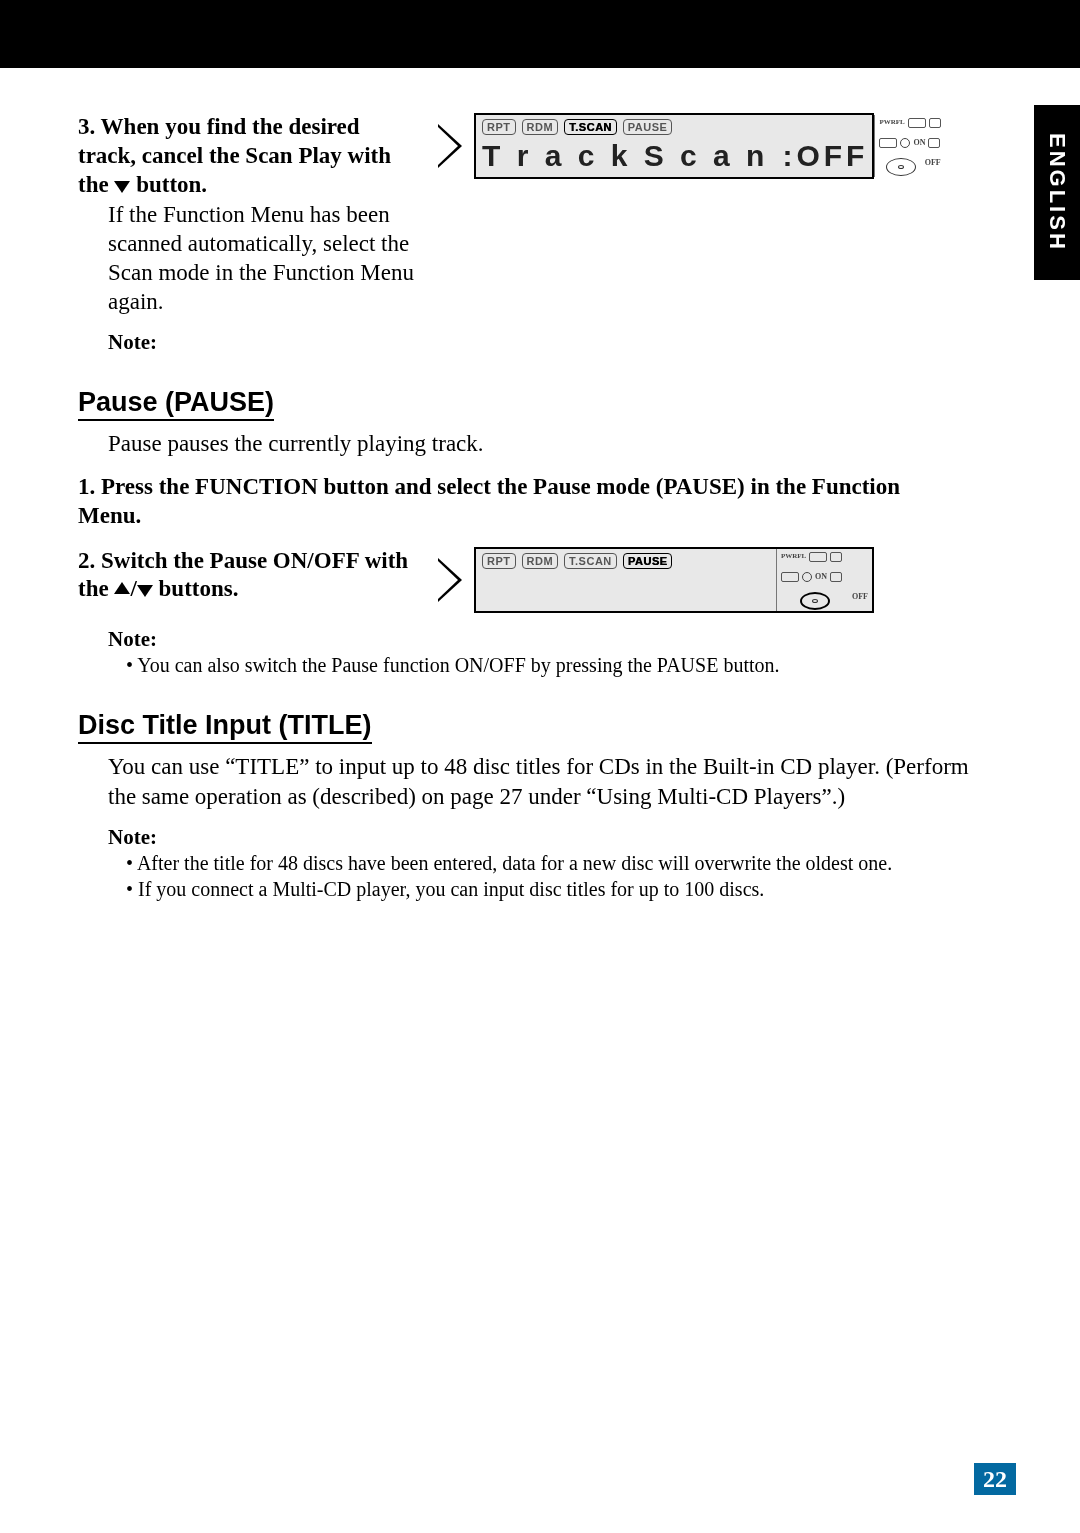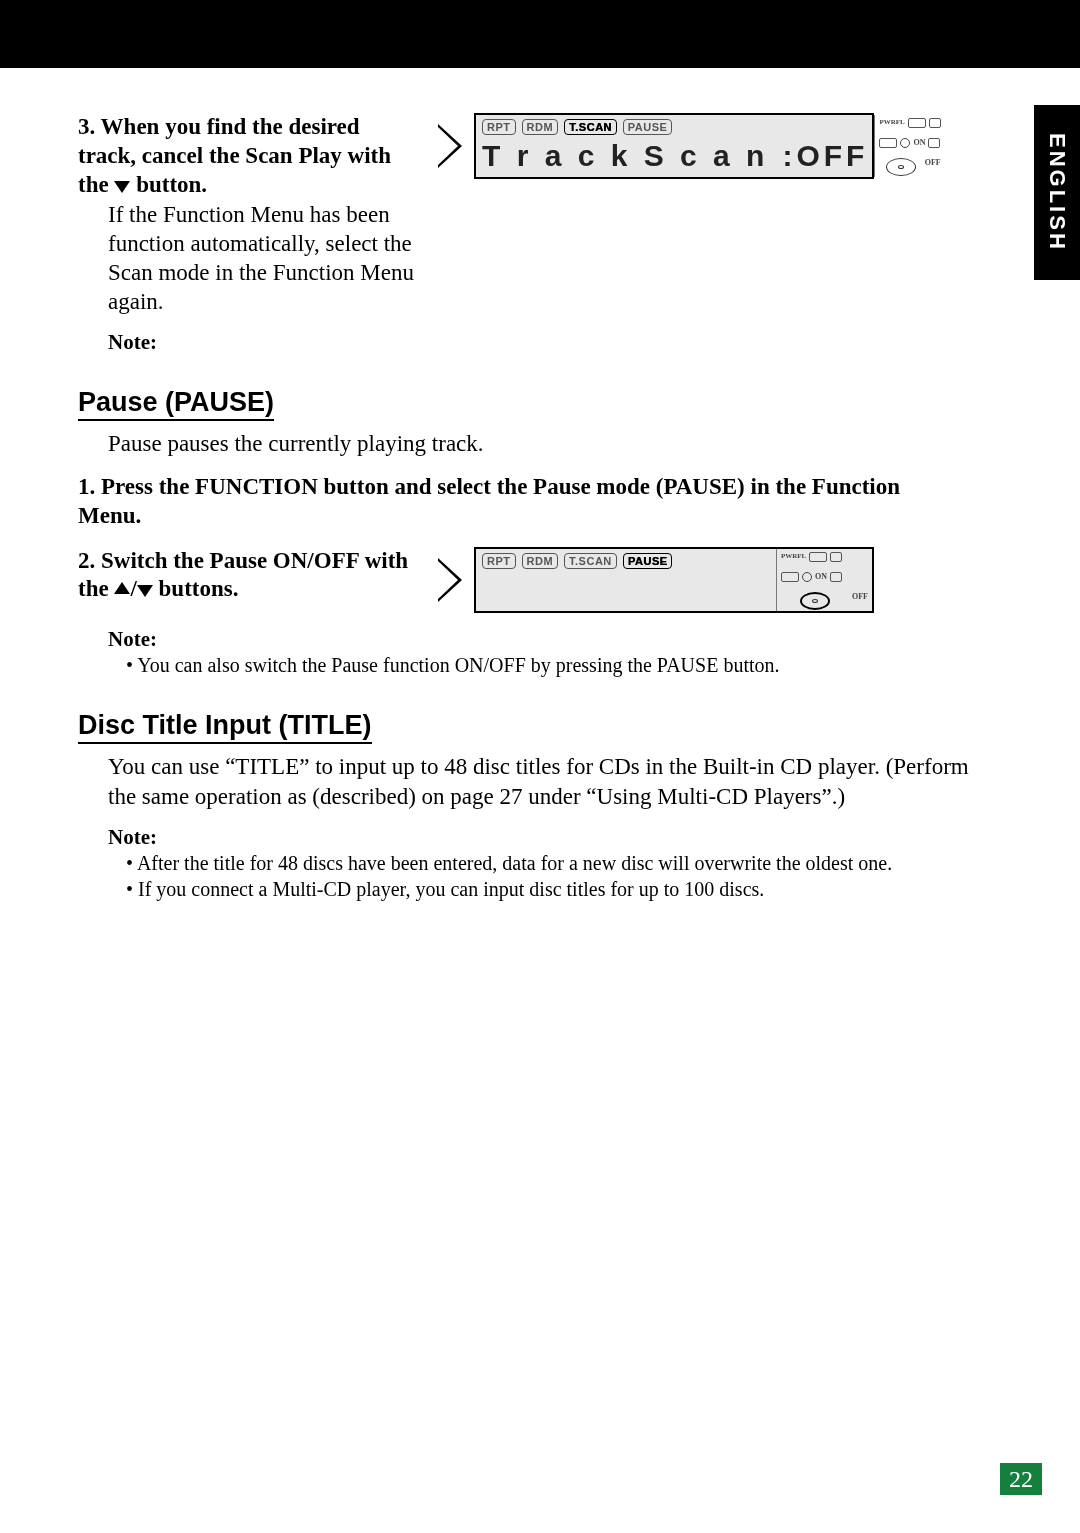--- a/index.html
+++ b/index.html
@@ -188,25 +188,25 @@
     border-radius: 50%;
     position: relative;
     display: flex; align-items: center; justify-content: center;
     margin: 0 auto;
   }
   .disc-ico.active { border-width: 2px; border-color: #000; }
   .disc-ico .hole { width: 6px; height: 4px; border: 1px solid #333; border-radius: 50%; }
   .page-num {
     position: absolute;
     bottom: 38px;
-    right: 38px;
-    background: #15803d;
+    right: 64px;
+    background: #0369a1;
     color: #fff;
     font-family: "Times New Roman", serif;
-    font-weight: normal;
+    font-weight: bold;
     font-size: 24px;
     width: 42px;
     height: 32px;
     display: flex;
     align-items: center;
     justify-content: center;
   }
   .tri-down {
     display: inline-block;
     width: 0; height: 0;
@@ -233,21 +233,21 @@
   <span>ENGLISH</span>
 </div>
 
 <div class="content">
 
   
   <div class="step-row">
     <div class="step-text" style="max-width:340px;">
       <span>3.</span>
       <span>When you find the desired track, cancel the Scan Play with the </span><span class="tri-down"></span><span> button.</span>
-      <div class="body-text" style="font-weight:normal; margin-left:30px; margin-top:2px;">If the Function Menu has been function automatically, select the Scan mode in the Function Menu again.</div>
+      <div class="body-text" style="font-weight:normal; margin-left:30px; margin-top:2px;">If the Function Menu has been scanned automatically, select the Scan mode in the Function Menu again.</div>
     </div>
 
     <div class="display-figure">
       <div class="cursor-wrap">
         <div class="outer"></div>
           <div class="inner"></div>
       </div>
       <div class="lcd">
         <div class="lcd-main">
           <div class="lcd-badges">

